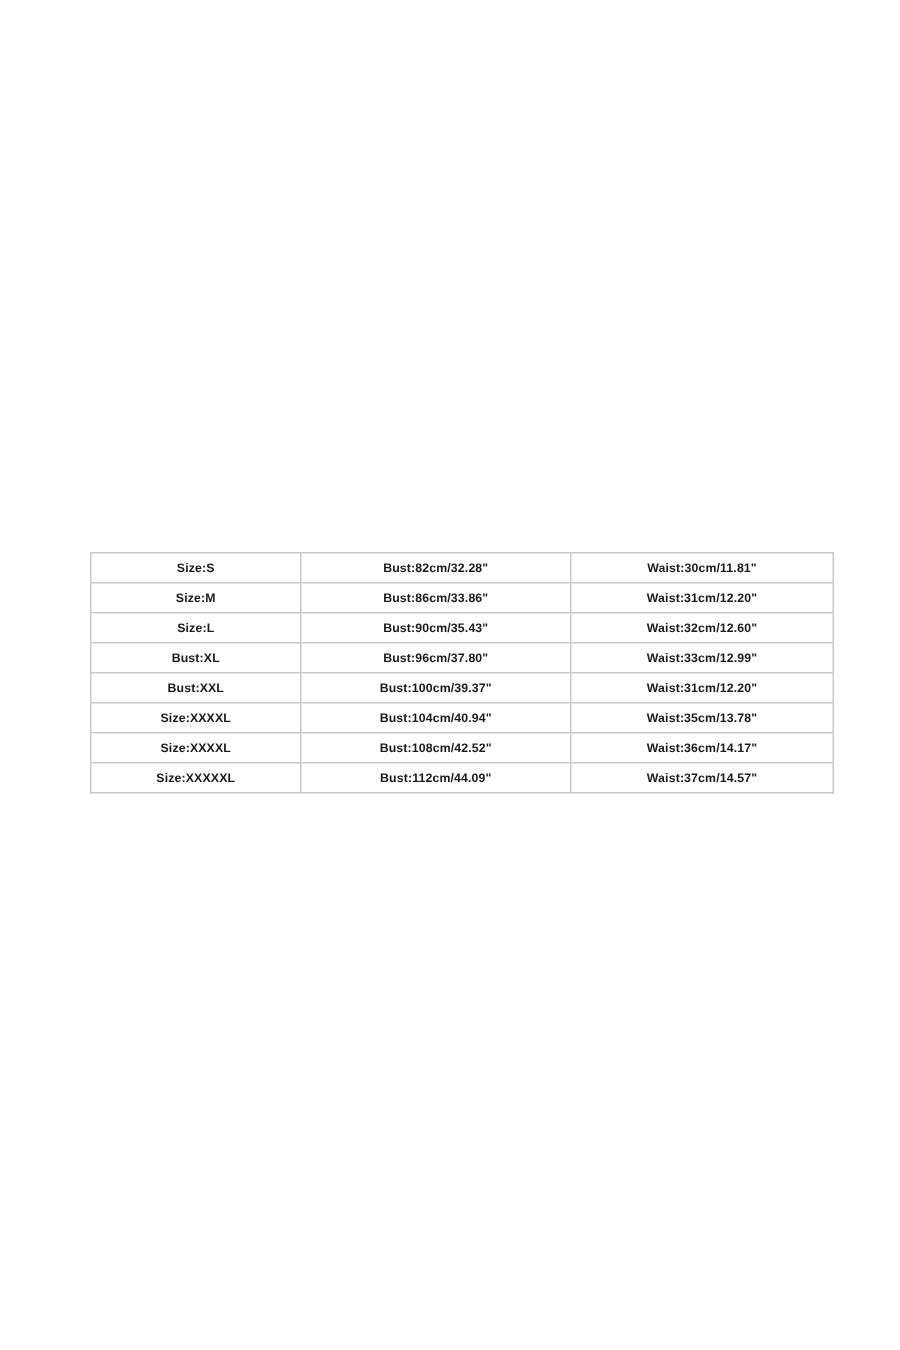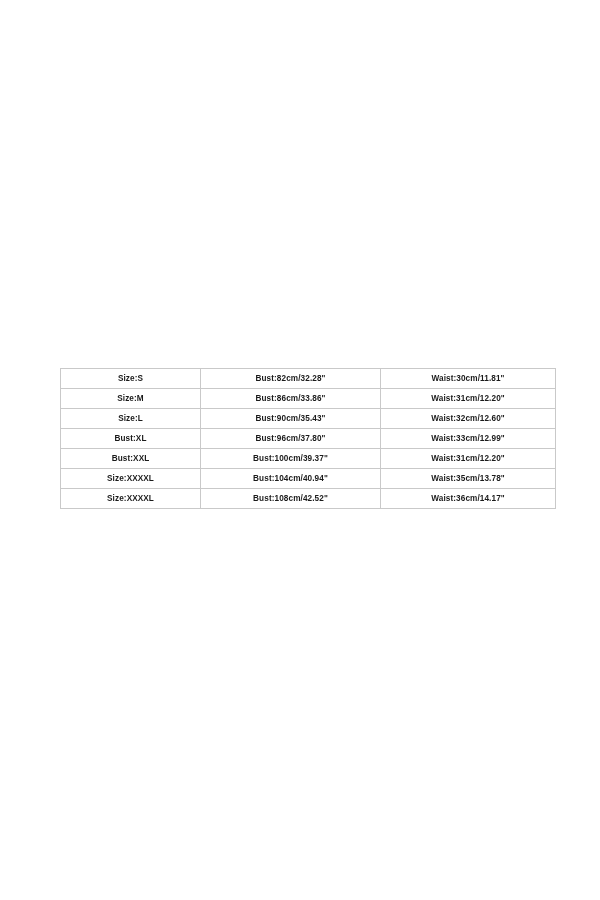--- a/index.html
+++ b/index.html
@@ -87,16 +87,21 @@
         <tr>
           <td class="col-size">Size:XXXXL</td>
           <td class="col-bust">Bust:104cm/40.94"</td>
           <td class="col-waist">Waist:35cm/13.78"</td>
         </tr>
         <tr>
           <td class="col-size">Size:XXXXL</td>
           <td class="col-bust">Bust:108cm/42.52"</td>
           <td class="col-waist">Waist:36cm/14.17"</td>
         </tr>
+        <tr>
+          <td class="col-size">Size:XXXXXL</td>
+          <td class="col-bust">Bust:112cm/44.09"</td>
+          <td class="col-waist">Waist:37cm/14.57"</td>
+        </tr>
       </tbody>
     </table>
   </div>
 </div>
 
 </body></html>

